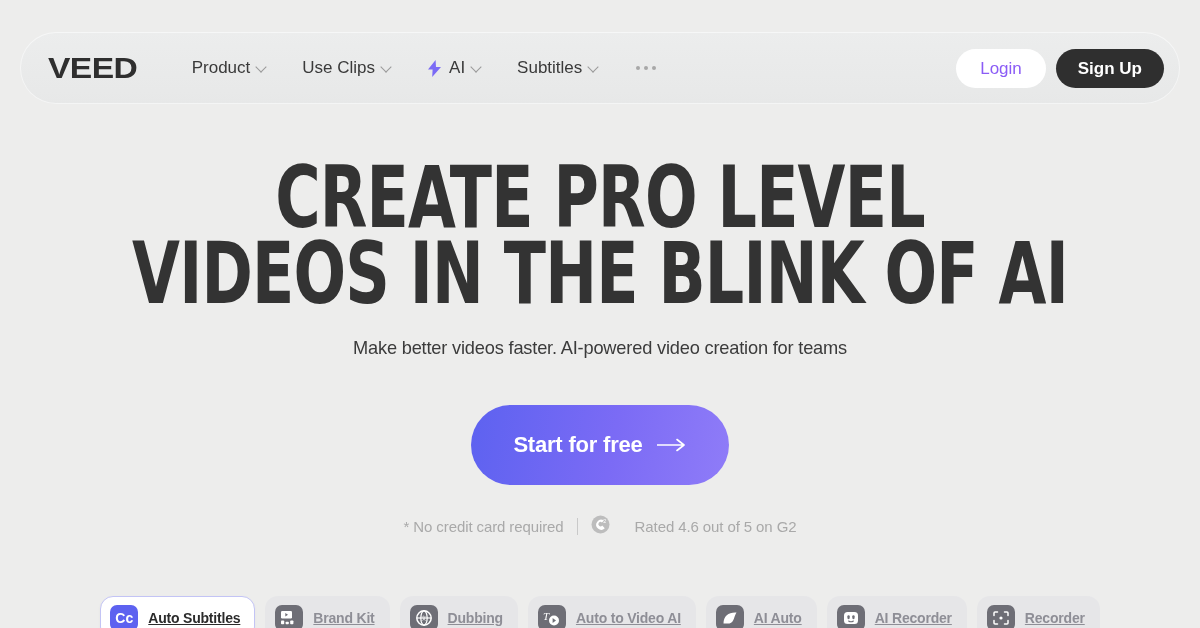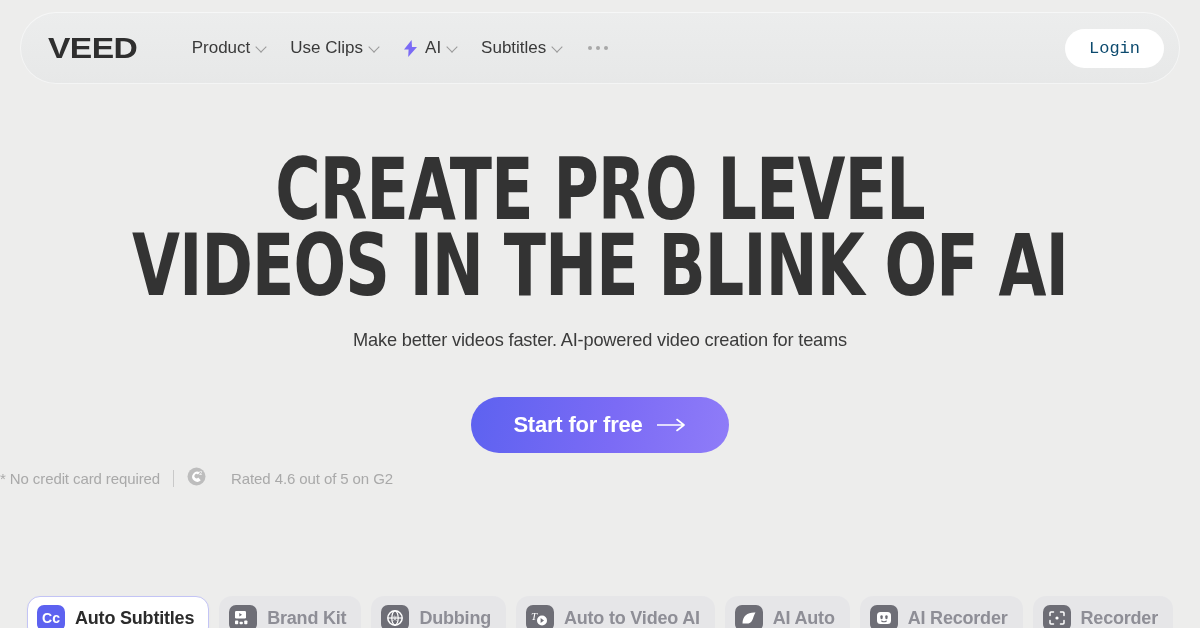--- a/index.html
+++ b/index.html
@@ -13,21 +13,21 @@
     background: #ededec;
     font-family: "Liberation Sans", sans-serif;
     -webkit-font-smoothing: antialiased;
     position: relative;
   }
 
   
   .header {
     position: absolute;
     left: 20px;
-    top: 12px;
+    top: 32px;
     width: 1160px;
     height: 72px;
     border-radius: 38px;
     background: linear-gradient(180deg, #eceded 0%, #e7e8e8 100%);
     box-shadow: 0 0 0 1px rgba(255,255,255,0.55) inset;
     display: flex;
     align-items: center;
     box-sizing: border-box;
     padding: 0 16px 0 28px;
   }
@@ -41,21 +41,21 @@
     transform: scaleX(1.12) scaleY(1.0);
     transform-origin: left center;
     margin-right: 64px;
     line-height: 1;
     user-select: none;
   }
 
   .nav {
     display: flex;
     align-items: center;
-    gap: 22px;
+    gap: 34px;
     flex: 1;
   }
   .nav-item {
     display: flex;
     align-items: center;
     gap: 7px;
     font-size: 17px;
     color: #3a3a3a;
     cursor: pointer;
     white-space: nowrap;
@@ -95,46 +95,46 @@
     display: block;
   }
 
   .auth {
     display: flex;
     align-items: center;
     gap: 10px;
   }
   .btn-login {
     background: #ffffff;
-    color: #0c4a6e;
+    color: #8b5cf6;
     border: none;
     border-radius: 22px;
     font-size: 17px;
-    font-family: Liberation Mono, monospace;
+    font-family: Liberation Sans, sans-serif;
     padding: 11px 24px;
     cursor: pointer;
     line-height: 1;
   }
   .btn-signup {
     background: #2f2f2f;
     color: #ffffff;
     border: none;
     border-radius: 22px;
     font-size: 17px;
     font-weight: 700;
     font-family: "Liberation Sans", sans-serif;
     padding: 11px 22px;
     cursor: pointer;
     line-height: 1;
   }
 
   
   .hero {
     position: absolute;
-    top: 152px;
+    top: 160px;
     left: 0;
     width: 1200px;
     text-align: center;
   }
   .headline {
     color: #333333;
     font-family: "Liberation Sans Narrow", "DejaVu Sans Condensed", "Liberation Sans", sans-serif;
     font-weight: 700;
     font-size: 86px;
     line-height: 0.88;
@@ -161,34 +161,34 @@
   }
   .cta {
     display: inline-flex;
     align-items: center;
     gap: 14px;
     background: linear-gradient(100deg, #5d62f0 0%, #7b6bf5 55%, #8f7cf8 100%);
     color: #ffffff;
     border: none;
     border-radius: 40px;
     padding: 0 42px;
-    height: 56px;
+    height: 80px;
     font-size: 22px;
     font-weight: 700;
     font-family: "Liberation Sans", sans-serif;
     cursor: pointer;
     letter-spacing: -0.2px;
   }
   .cta-arrow { display: inline-block; }
 
   .trust {
-    margin-top: 14px;
-    display: flex;
-    align-items: center;
-    justify-content: flex-start;
+    margin-top: 30px;
+    display: flex;
+    align-items: center;
+    justify-content: center;
     gap: 13px;
     font-size: 15px;
     color: #a9a9a9;
     letter-spacing: -0.1px;
   }
   .trust .divider {
     width: 1px;
     height: 17px;
     background: #c9c9c9;
     display: inline-block;
@@ -215,24 +215,25 @@
     align-items: center;
     gap: 10px;
     background: #e6e6e8;
     border: 1.5px solid transparent;
     border-radius: 13px;
     padding: 8px 14px 8px 9px;
     cursor: pointer;
     white-space: nowrap;
   }
   .chip .chip-label {
-    font-size: 18px;
+    font-size: 14px;
     font-weight: 700;
     color: #8e8e96;
     letter-spacing: -0.2px;
+    text-decoration: underline;
   }
   .chip .chip-icon {
     width: 28px;
     height: 26px;
     border-radius: 7px;
     background: #6e6e76;
     display: flex;
     align-items: center;
     justify-content: center;
     flex: 0 0 auto;
@@ -288,20 +289,21 @@
     <div class="dots">
       <i></i>
       <i></i>
       <i></i>
     </div>
 
   </nav>
 
   <div class="auth">
     <button class="btn-login">Login</button>
+    <button class="btn-signup">Sign Up</button>
   </div>
 
 </div>
 
 <div class="hero">
 
   <h1 class="headline">
     <span class="l1">Create Pro Level</span>
     <span class="l2">Videos in the blink of AI</span>
   </h1>

